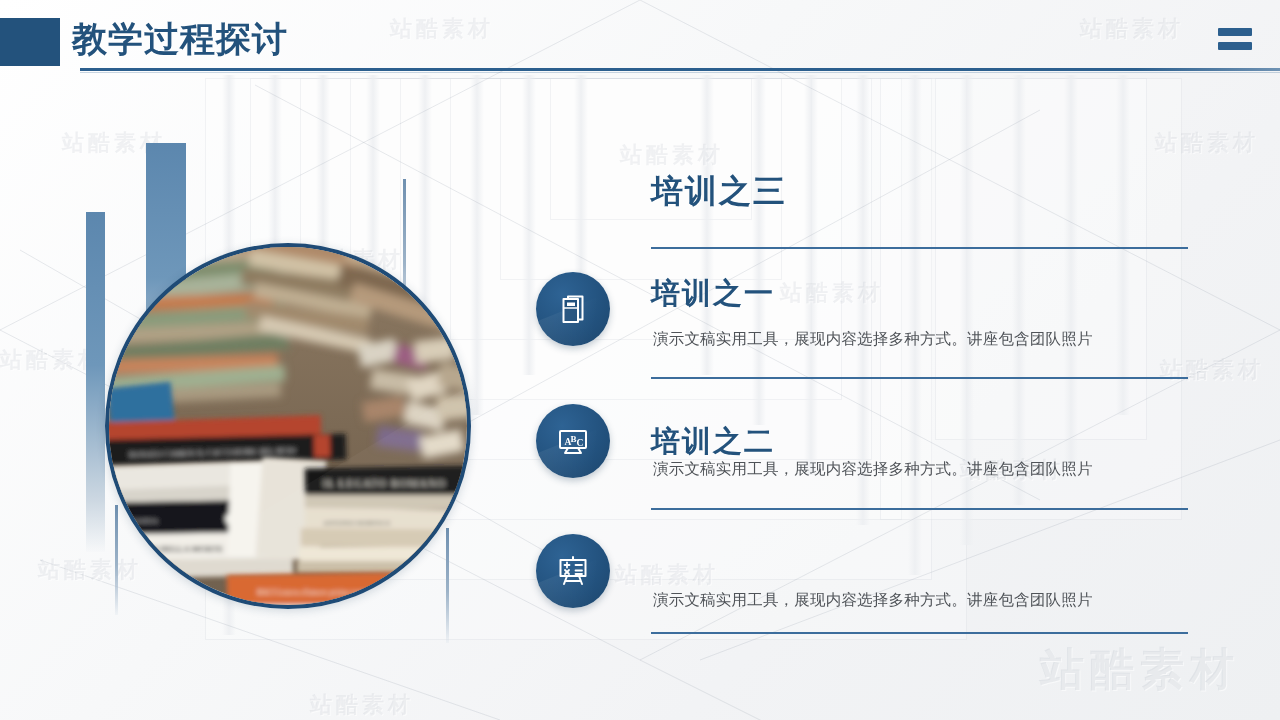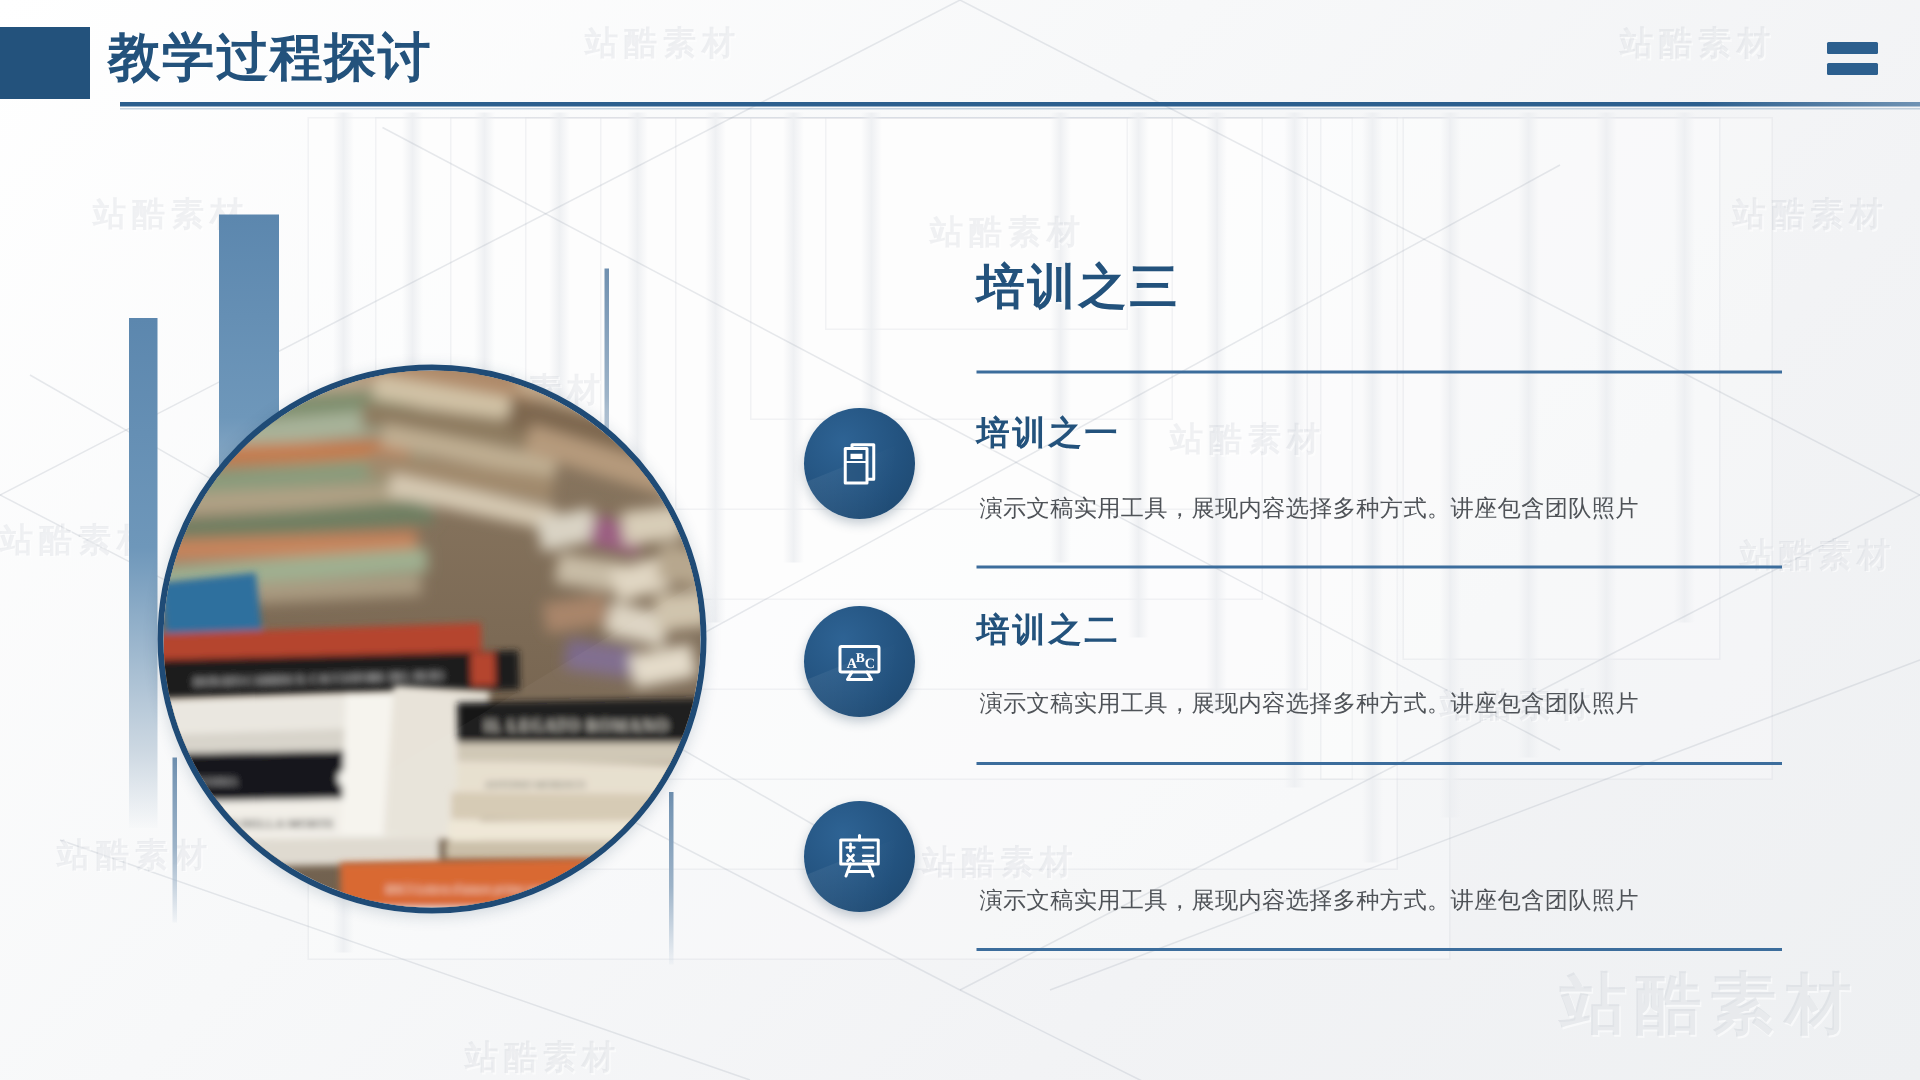--- a/index.html
+++ b/index.html
@@ -114,21 +114,21 @@
   .hr {
     position: absolute;
     left: 651px;
     width: 537px;
     height: 1.5px;
     background: #3c6d9c;
   }
   .item-title {
     position: absolute;
     left: 651px;
-    font-size: 22px;
+    font-size: 29px;
     font-weight: bold;
     color: #23527c;
     letter-spacing: 2px;
     text-shadow: 1px 1px 0 rgba(255,255,255,0.55);
   }
   .item-desc {
     position: absolute;
     left: 653px;
     font-size: 15.5px;
     color: #4f5358;
@@ -400,21 +400,21 @@
       <g fill="none" stroke="#ffffff" stroke-width="2" stroke-linejoin="round" stroke-linecap="round">
         <rect x="5" y="8" width="26" height="17" rx="1"></rect>
         <path d="M13 25 L10 30 L26 30 L23 25"></path>
       </g>
       <text x="9.5" y="22" font-family="Liberation Serif, serif" font-size="9.5" font-weight="bold" fill="#ffffff">A</text>
       <text x="15.5" y="18.5" font-family="Liberation Serif, serif" font-size="9" font-weight="bold" fill="#ffffff">B</text>
       <text x="21.5" y="22.5" font-family="Liberation Serif, serif" font-size="9.5" font-weight="bold" fill="#ffffff">C</text>
     </svg>
     <div class="sheen"></div>
   </div>
-  <div class="item-title" style="top:405px;">培训之二</div>
+  <div class="item-title" style="top:422px;">培训之二</div>
   <div class="item-desc" style="top:459px;">演示文稿实用工具，展现内容选择多种方式。讲座包含团队照片</div>
 
   <div class="icon-circle" style="top:534px;">
     <svg viewBox="0 0 36 36">
       <g fill="none" stroke="#ffffff" stroke-width="2" stroke-linejoin="round" stroke-linecap="round">
         <line x1="18" y1="4" x2="18" y2="7"></line>
         <rect x="5.5" y="7" width="25" height="16"></rect>
         <path d="M12 23 L9 31 M24 23 L27 31 M11 28 L25 28"></path>
       </g>
       <g stroke="#ffffff" stroke-width="1.8" stroke-linecap="round">

